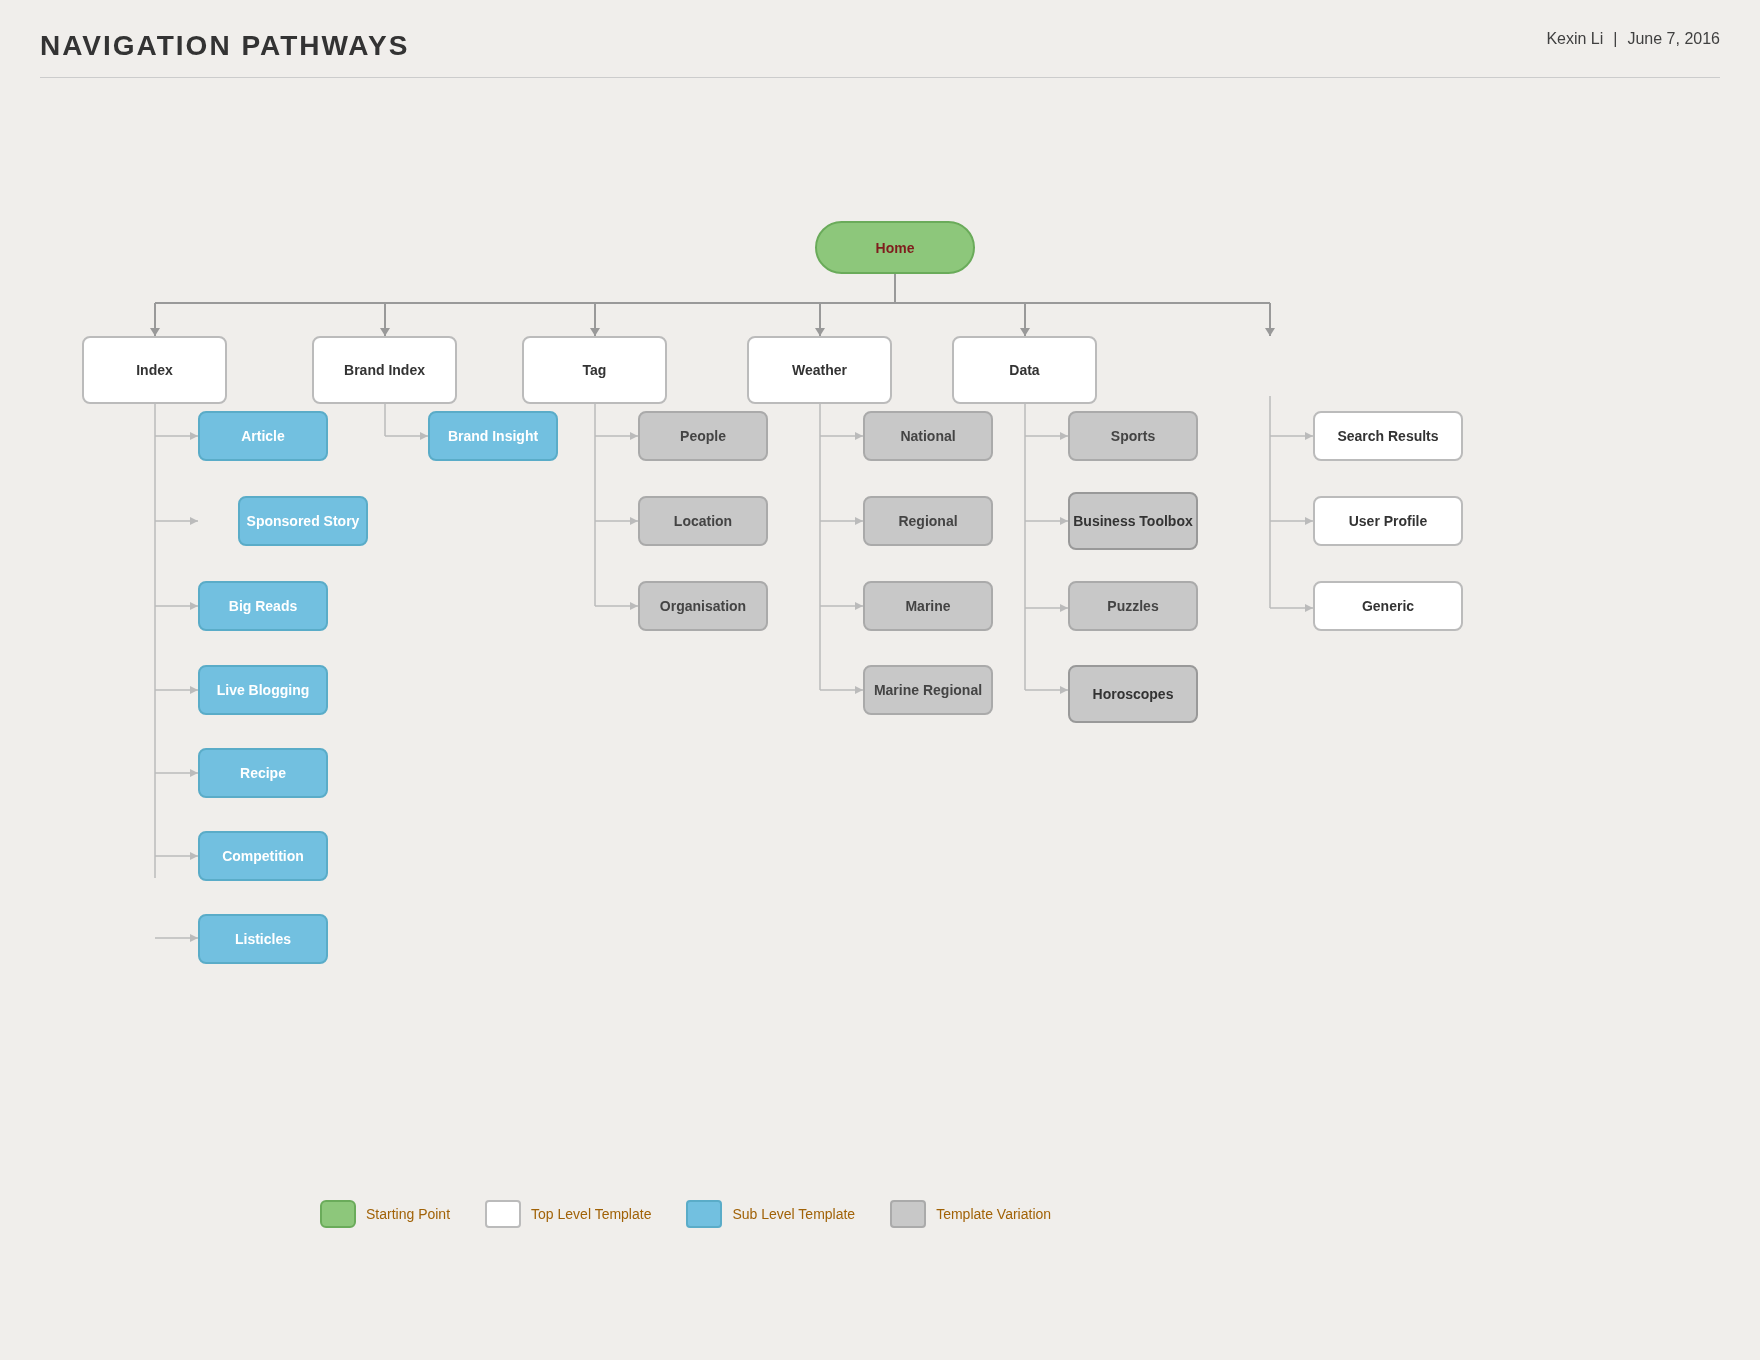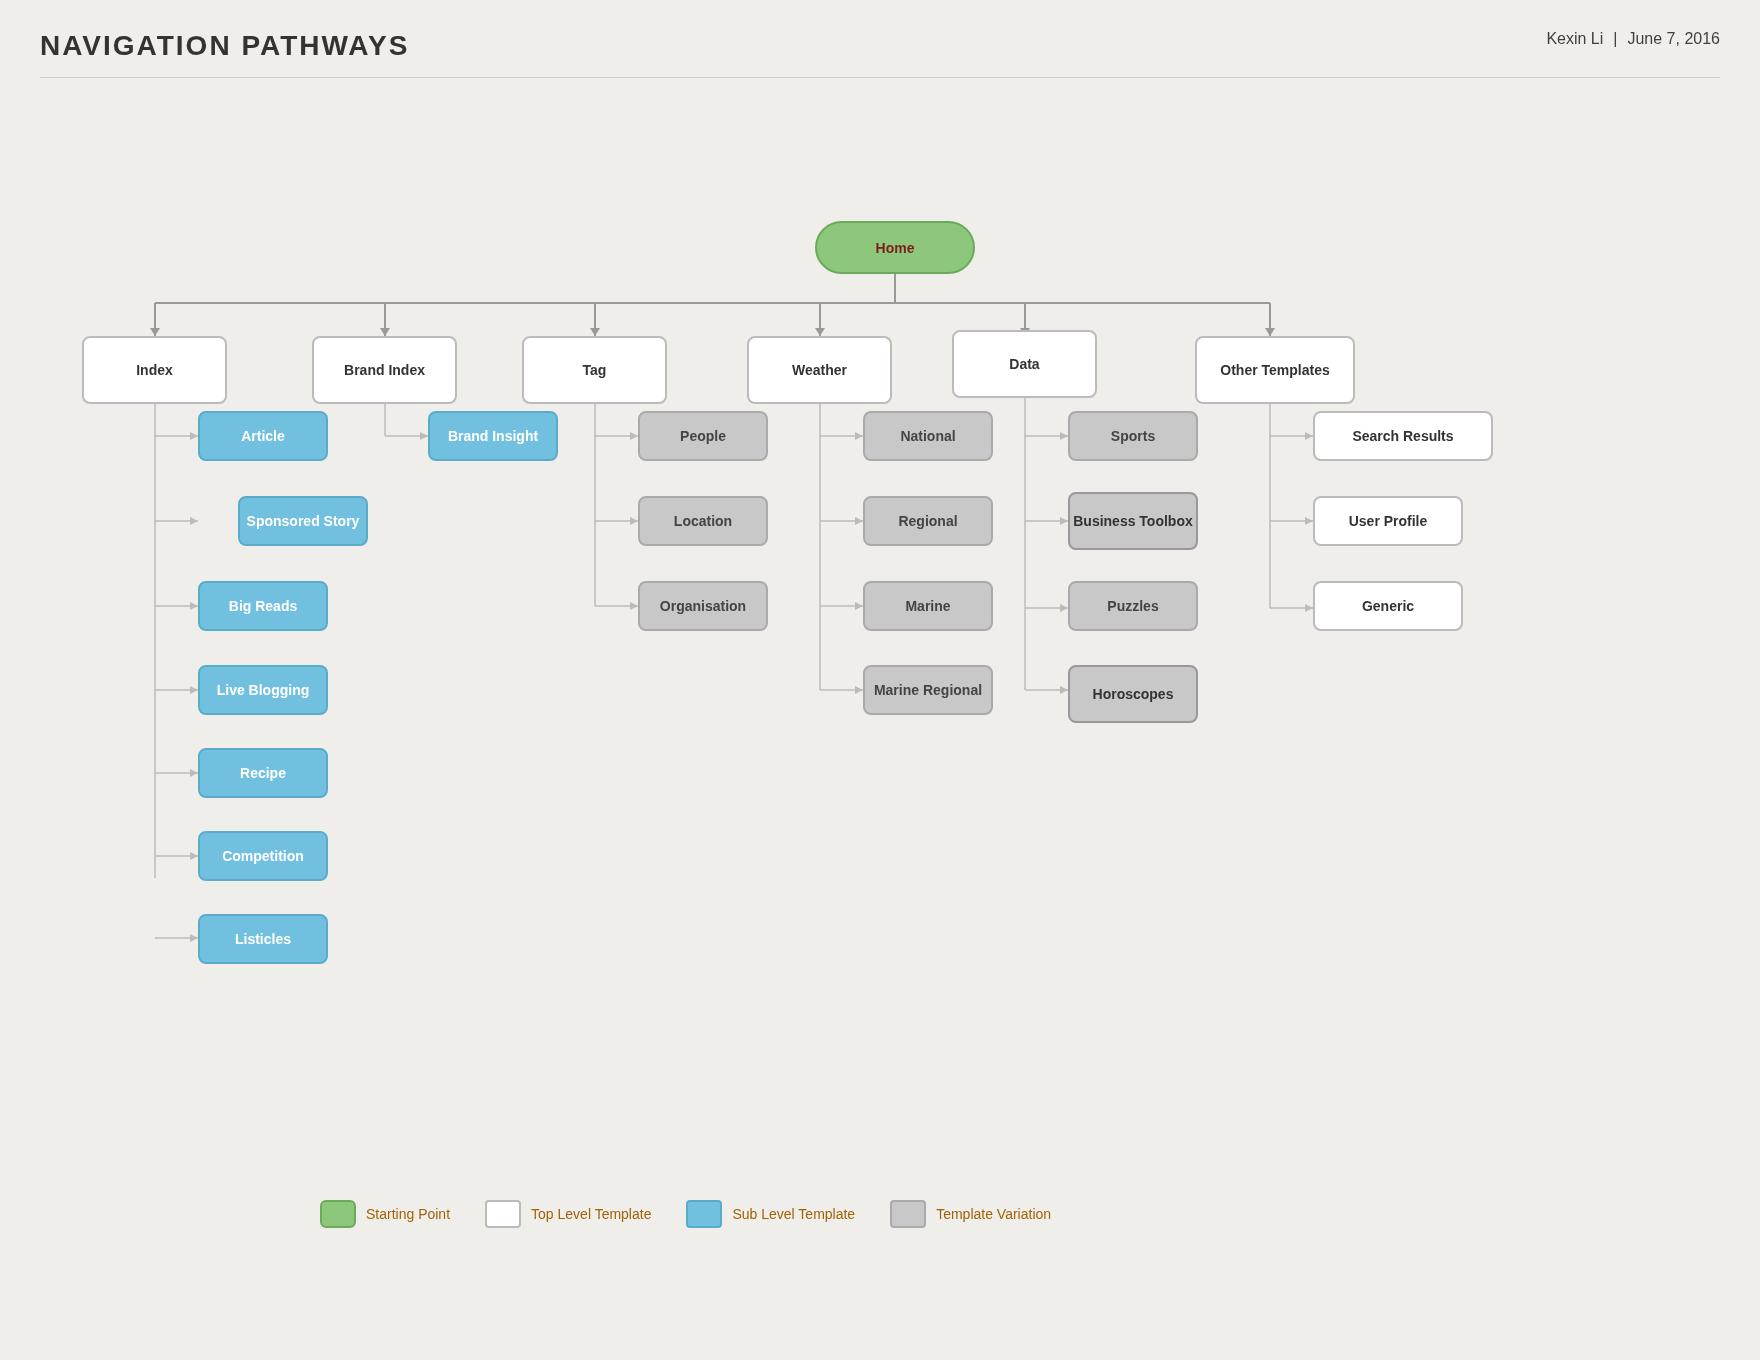--- a/index.html
+++ b/index.html
@@ -259,25 +259,22 @@
     </div>
     <div class="node node-top" style="left:272px; top:218px;">
       <span>Brand Index</span>
     </div>
     <div class="node node-top" style="left:482px; top:218px;">
       <span>Tag</span>
     </div>
     <div class="node node-top" style="left:707px; top:218px;">
       <span>Weather</span>
     </div>
-    <div class="node node-top" style="left:912px; top:212px;">
+    <div class="node node-top" style="left:912px; top:218px;">
       <span>Data</span>
-    </div>
-    <div class="node node-top" style="left:1155px; top:218px; width:160px;">
-      <span>Other Templates</span>
     </div>
 
     <div class="node node-sub-blue" style="left:158px; top:293px;">
       <span>Article</span>
     </div>
     <div class="node node-sub-blue" style="left:158px; top:378px;margin-left:40px;">
       <span>Sponsored Story</span>
     </div>
     <div class="node node-sub-blue" style="left:158px; top:463px;">
       <span>Big Reads</span>
@@ -328,21 +325,21 @@
     <div class="node node-sub-gray-bold" style="left:1028px; top:374px;">
       <span>Business Toolbox</span>
     </div>
     <div class="node node-sub-gray" style="left:1028px; top:463px;">
       <span>Puzzles</span>
     </div>
     <div class="node node-sub-gray-bold" style="left:1028px; top:547px;">
       <span>Horoscopes</span>
     </div>
 
-    <div class="node node-sub-white" style="left:1273px; top:293px; width:180px;">
+    <div class="node node-sub-white" style="left:1273px; top:293px; width:150px;">
       <span>Search Results</span>
     </div>
     <div class="node node-sub-white" style="left:1273px; top:378px; width:150px;">
       <span>User Profile</span>
     </div>
     <div class="node node-sub-white" style="left:1273px; top:463px; width:150px;">
       <span>Generic</span>
     </div>
 
     <div class="legend" style="bottom:40px; left:280px; transform:none; position:absolute; display:flex; align-items:center; gap:35px;">

